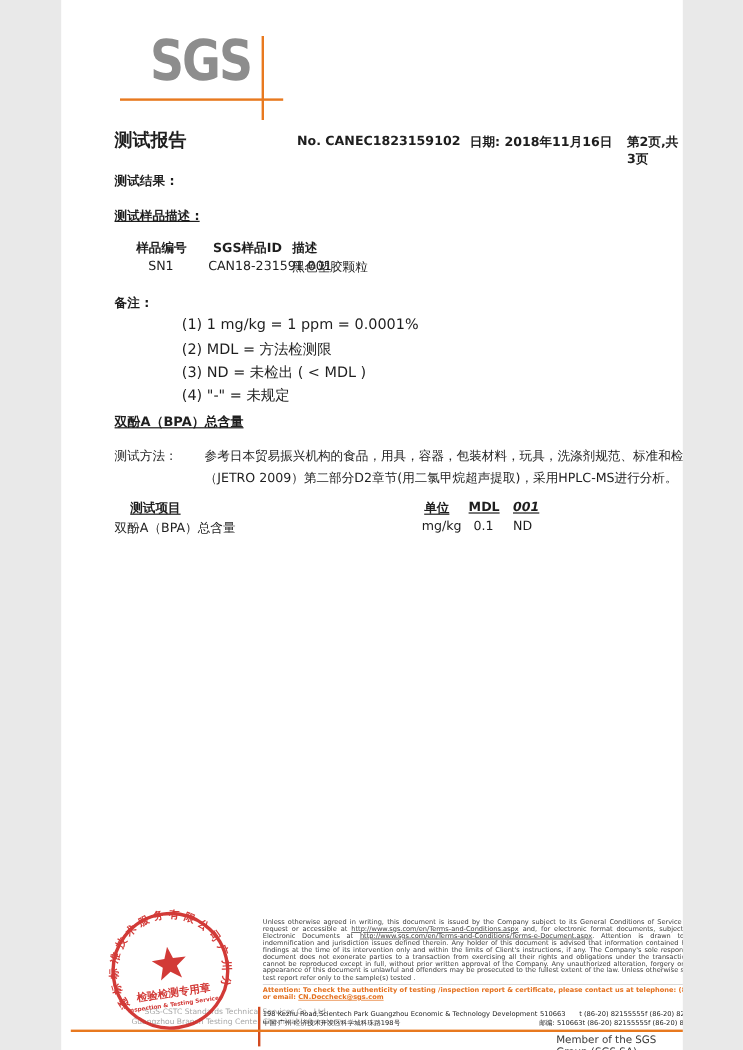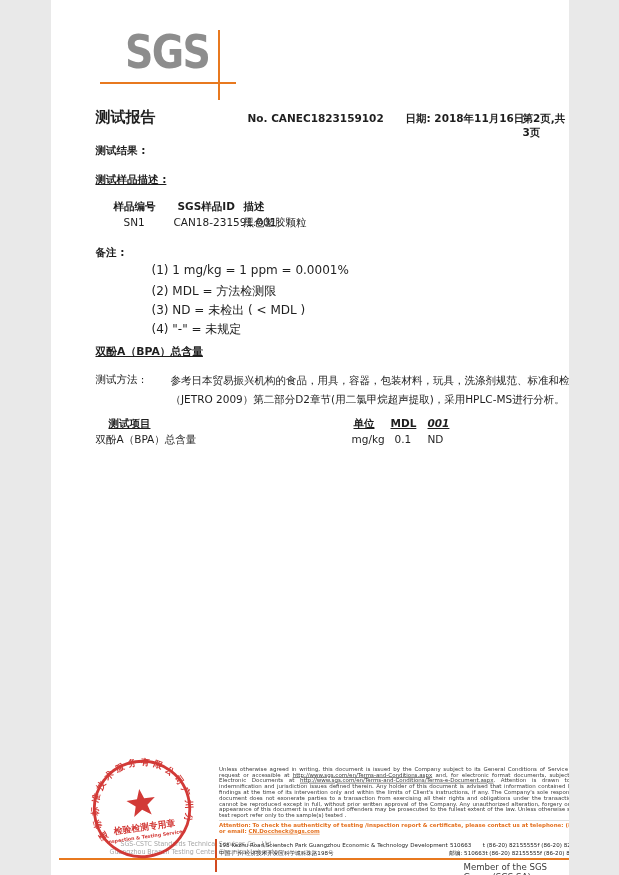--- a/index.html
+++ b/index.html
@@ -10,21 +10,21 @@
   
   .logo-text{
     position:absolute;left:74px;top:28px;font-size:47px;font-weight:800;color:#8d8d8d;
     letter-spacing:-2px;transform:scaleX(0.84);transform-origin:0 0;line-height:1;
   }
   .logo-hline{position:absolute;left:49px;top:82px;width:136px;height:2px;background:#e8791f;}
   .logo-vline{position:absolute;left:167px;top:30px;width:2px;height:70px;background:#e8791f;}
   
   .rpt-title{position:absolute;left:45px;top:108px;font-size:15px;font-weight:bold;}
   .rpt-no{position:absolute;left:197px;top:112px;font-size:10.5px;font-weight:600;}
-  .rpt-date{position:absolute;left:355px;top:112px;font-size:10.5px;font-weight:600;}
+  .rpt-date{position:absolute;left:341px;top:112px;font-size:10.5px;font-weight:600;}
   .rpt-pages{position:absolute;left:472px;top:112px;font-size:10.5px;font-weight:600;}
   .results-label{position:absolute;left:45px;top:144px;font-size:10.5px;font-weight:bold;}
   
   .sample-title{position:absolute;left:45px;top:173px;font-size:10.5px;font-weight:bold;text-decoration:underline;}
   .sample-h{position:absolute;top:200px;font-size:10.5px;font-weight:bold;}
   .sample-v{position:absolute;top:216px;font-size:10.5px;}
   .col-no-h{left:63px;} .col-id-h{left:127px;} .col-desc-h{left:193px;}
   .col-no-v{left:73px;} .col-id-v{left:123px;} .col-desc-v{left:193px;}
   
   .notes-label{position:absolute;left:45px;top:246px;font-size:10.5px;font-weight:bold;}

